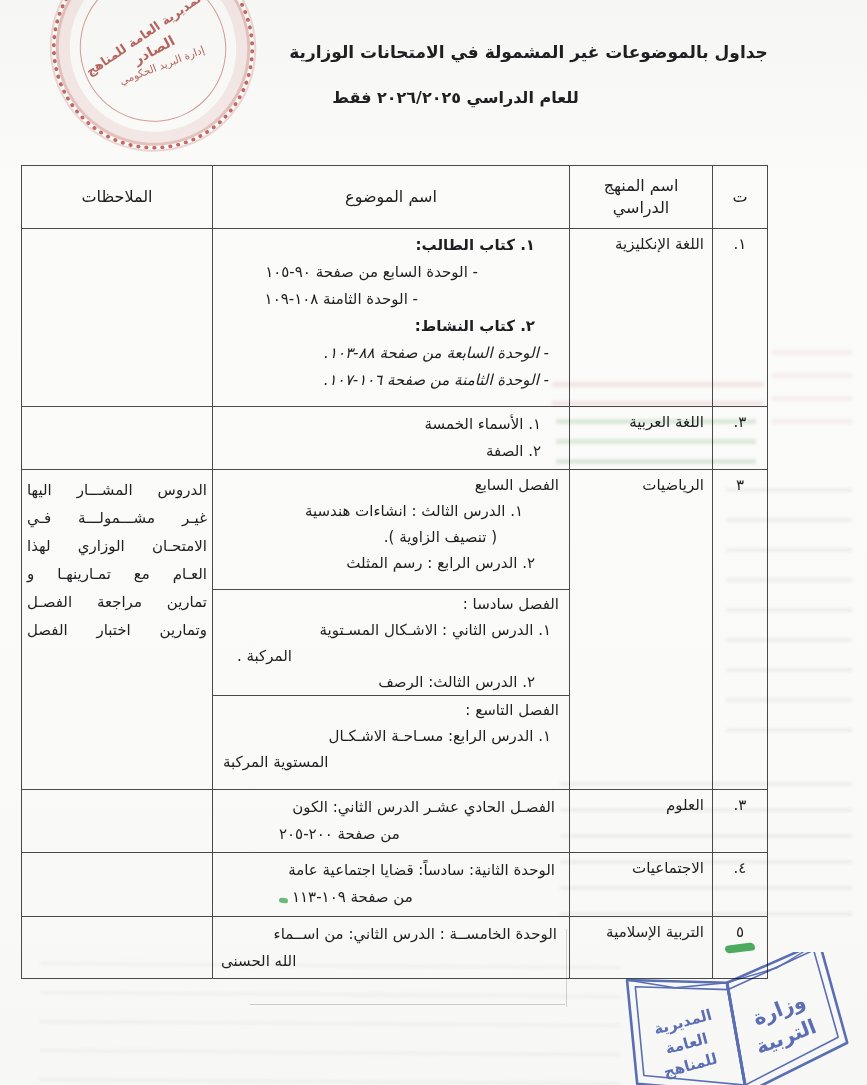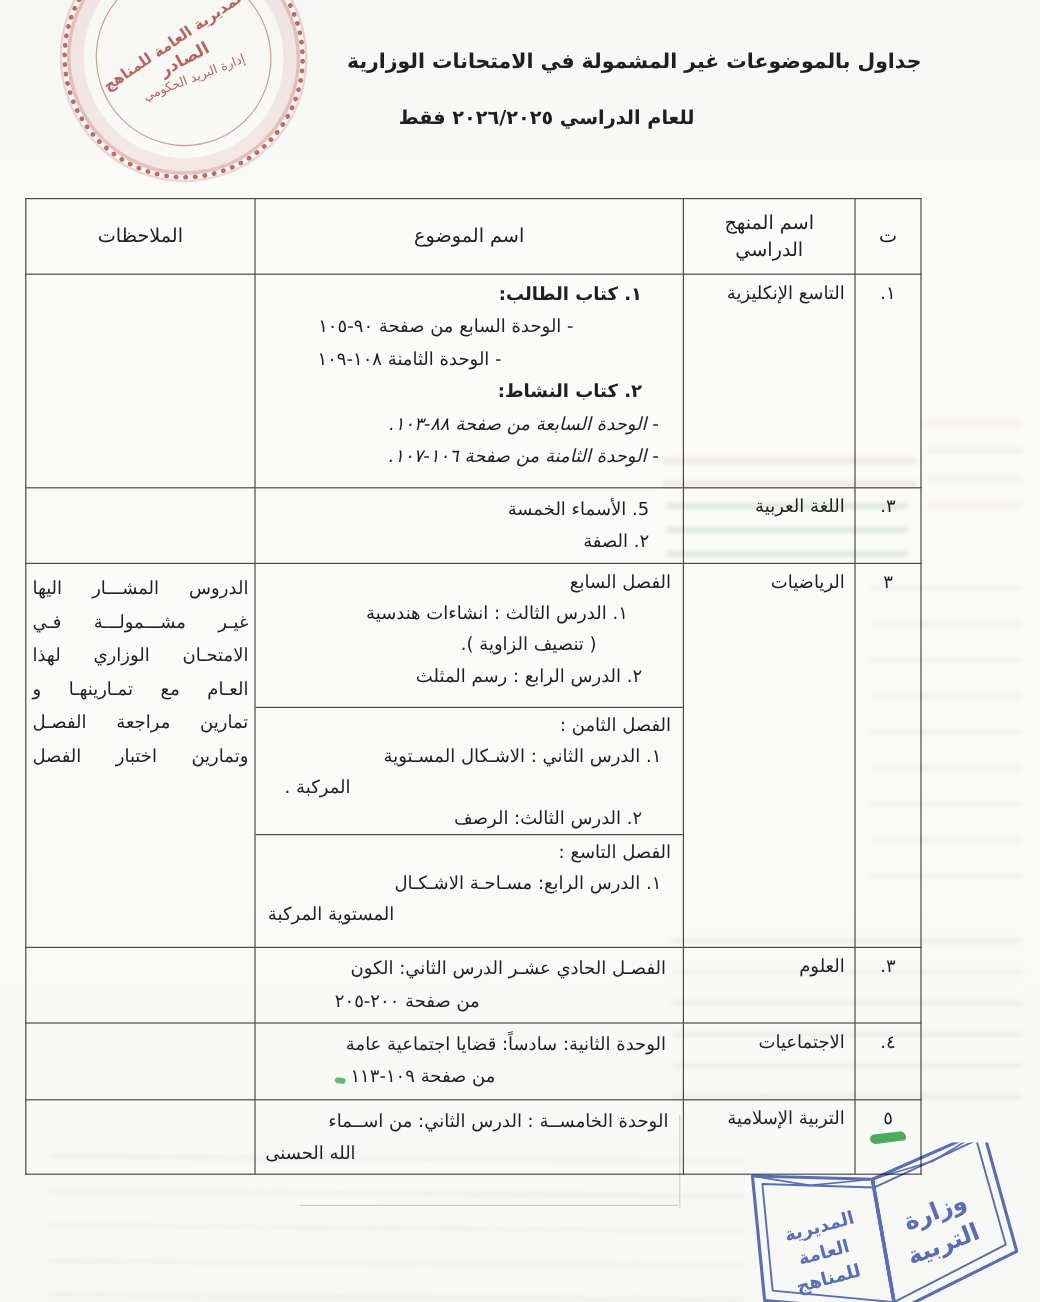--- a/index.html
+++ b/index.html
@@ -110,54 +110,54 @@
     <tbody>
         <tr class="hdr">
       <th>ت</th>
       <th>اسم المنهج الدراسي</th>
       <th>اسم الموضوع</th>
       <th>الملاحظات</th>
     </tr>
 
     <tr class="r1">
       <td class="no-cell">١.</td>
-      <td class="cur-cell">التاسع الإنكليزية</td>
+      <td class="cur-cell">اللغة الإنكليزية</td>
       <td class="topic-cell">
         <div class="tl bold pr28">١. كتاب الطالب:</div>
         <div class="tl pr85">- الوحدة السابع من صفحة ٩٠-١٠٥</div>
         <div class="tl pr145">- الوحدة الثامنة ١٠٨-١٠٩</div>
         <div class="tl bold pr28">٢. كتاب النشاط:</div>
         <div class="tl pr14">- الوحدة السابعة من صفحة ٨٨-١٠٣.</div>
         <div class="tl pr14">- الوحدة الثامنة من صفحة ١٠٦-١٠٧.</div>
       </td>
       <td class="notes-cell"></td>
     </tr>
 
     <tr class="r2">
       <td class="no-cell">٣.</td>
       <td class="cur-cell">اللغة العربية</td>
       <td class="topic-cell">
-        <div class="tl two-line pr22">5. الأسماء الخمسة</div>
+        <div class="tl two-line pr22">١. الأسماء الخمسة</div>
         <div class="tl two-line pr22">٢. الصفة</div>
       </td>
       <td class="notes-cell"></td>
     </tr>
 
     <tr class="r3">
       <td class="no-cell">٣</td>
       <td class="cur-cell">الرياضيات</td>
       <td class="topic-cell">
         <div class="sec sec1">
           <div class="tl sec-h">الفصل السابع</div>
           <div class="tl pr36">١. الدرس الثالث : انشاءات هندسية</div>
           <div class="tl pr62">( تنصيف الزاوية ).</div>
           <div class="tl pr24">٢. الدرس الرابع : رسم المثلث</div>
         </div>
         <div class="sec sec2">
-          <div class="tl sec-h">الفصل الثامن :</div>
+          <div class="tl sec-h">الفصل سادسا :</div>
           <div class="tl pr8">١. الدرس الثاني : الاشـكال المسـتوية</div>
           <div class="tl leftline pl18">المركبة .</div>
           <div class="tl pr24">٢. الدرس الثالث: الرصف</div>
         </div>
         <div class="sec sec3">
           <div class="tl sec-h">الفصل التاسع :</div>
           <div class="tl pr8">١. الدرس الرابع: مسـاحـة الاشـكـال</div>
           <div class="tl leftline pl4">المستوية المركبة</div>
         </div>
       </td>

